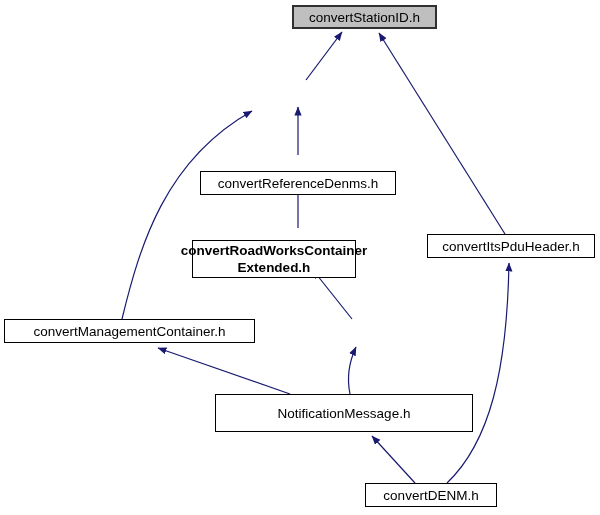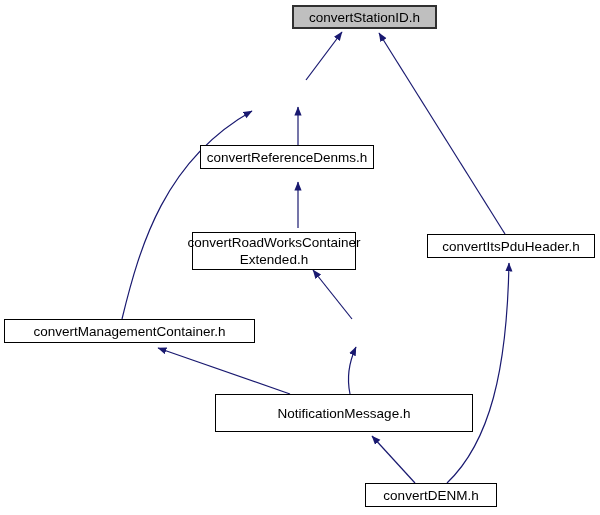--- a/index.html
+++ b/index.html
@@ -54,25 +54,25 @@
     <path class="edge" d="M350,394 C346,375 350,360 356,347" marker-end="url(#arrow)"></path>
     <path class="edge" d="M415,483 L372,436" marker-end="url(#arrow)"></path>
     <path class="edge" d="M447,483 C490,442 507,370 509,263" marker-end="url(#arrow)"></path>
   </svg>
 
   <div class="node highlight" style="left:292px;top:5px;width:145px;height:24px;">
     <span>convertStationID.h</span>
   </div>
 
 
-  <div class="node" style="left:200px;top:145px;width:174px;height:24px;">
+  <div class="node" style="left:200px;top:171px;width:196px;height:24px;">
     <span>convertReferenceDenms.h</span>
   </div>
 
-  <div class="node" style="left:192px;top:232px;width:164px;height:38px;">
+  <div class="node" style="left:192px;top:240px;width:164px;height:38px;font-weight:bold;">
     <span>convertRoadWorksContainer</span>
     <span>Extended.h</span>
   </div>
 
   <div class="node" style="left:427px;top:234px;width:168px;height:24px;">
     <span>convertItsPduHeader.h</span>
   </div>
 
   <div class="node" style="left:4px;top:319px;width:251px;height:24px;">
     <span>convertManagementContainer.h</span>

